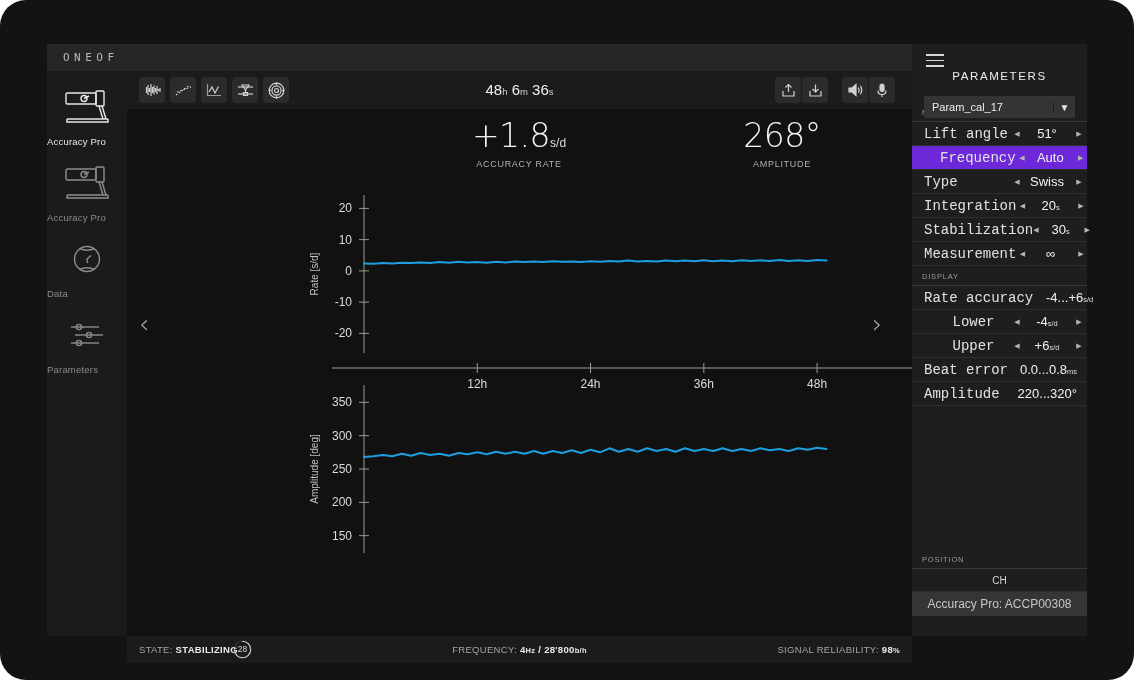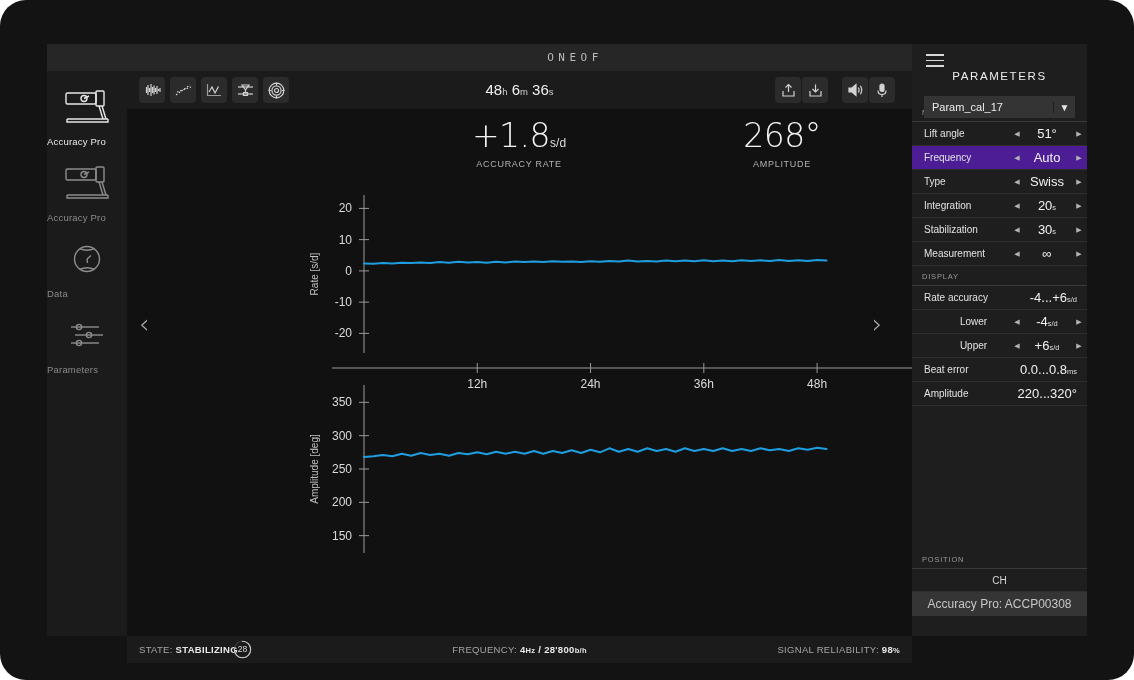--- a/index.html
+++ b/index.html
@@ -22,21 +22,21 @@
     background: #0c0c0c;
   }
 
   
   #titlebar {
     position: absolute; left: 0; top: 0; width: 1040px; height: 27px;
     background: #262626;
   }
   #app-title {
     position: absolute; left: 0; top: 0; width: 1040px; height: 27px;
-    line-height: 27px; text-align: center;
+    line-height: 27px; 
     color: #b9b9b9; font-size: 11px; letter-spacing: 4.5px;
     font-family: "DejaVu Sans Mono", monospace;
     padding-left: 16px;
   }
   .winbtn {
     position: absolute; top: 0; height: 27px; width: 22px;
     color: #c9c9c9; font-size: 12px; line-height: 27px; text-align: center;
     cursor: default;
   }
   #btn-min { right: 62px; }
@@ -143,22 +143,22 @@
 
   .sechead {
     height:20px; line-height:22px; padding-left:10px;
     font-size:7.5px; color:#9a9a9a; letter-spacing:.8px;
     border-bottom:1px solid #3a3a3a; background:#1e1e1e;
   }
   .prow {
     position:relative; height:24px; display:flex; align-items:center;
     border-bottom:1px solid #2e2e2e; background:#1e1e1e; cursor:default;
   }
-  .prow.hl { background:#4c1d95; }
-  .prow .pname { padding-left:12px; font-size:10px; color:#e2e2e2; flex:1; white-space:nowrap; }
+  .prow.hl { background:#6d28d9;padding-left:16px; }
+  .prow .pname { padding-left:12px; font-size:14px; color:#e2e2e2; flex:1; white-space:nowrap;font-family:Liberation Mono, monospace; }
   .prow.sub .pname { padding-left:26px;text-align:center; }
   .prow .la, .prow .ra { width:16px; text-align:center; color:#b4b4b4; font-size:7px; }
   .prow .pval {
     min-width:46px; text-align:center; font-size:13px; color:#f2f2f2; padding-right:2px;
   }
   .prow .pval.wide { min-width:70px; padding-right:10px; text-align:right; }
   .prow .pval .s { font-size:7.5px; color:#dcdcdc; }
 
   #posn { position:absolute; left:0; top:505px; width:175px; }
   #ch {

